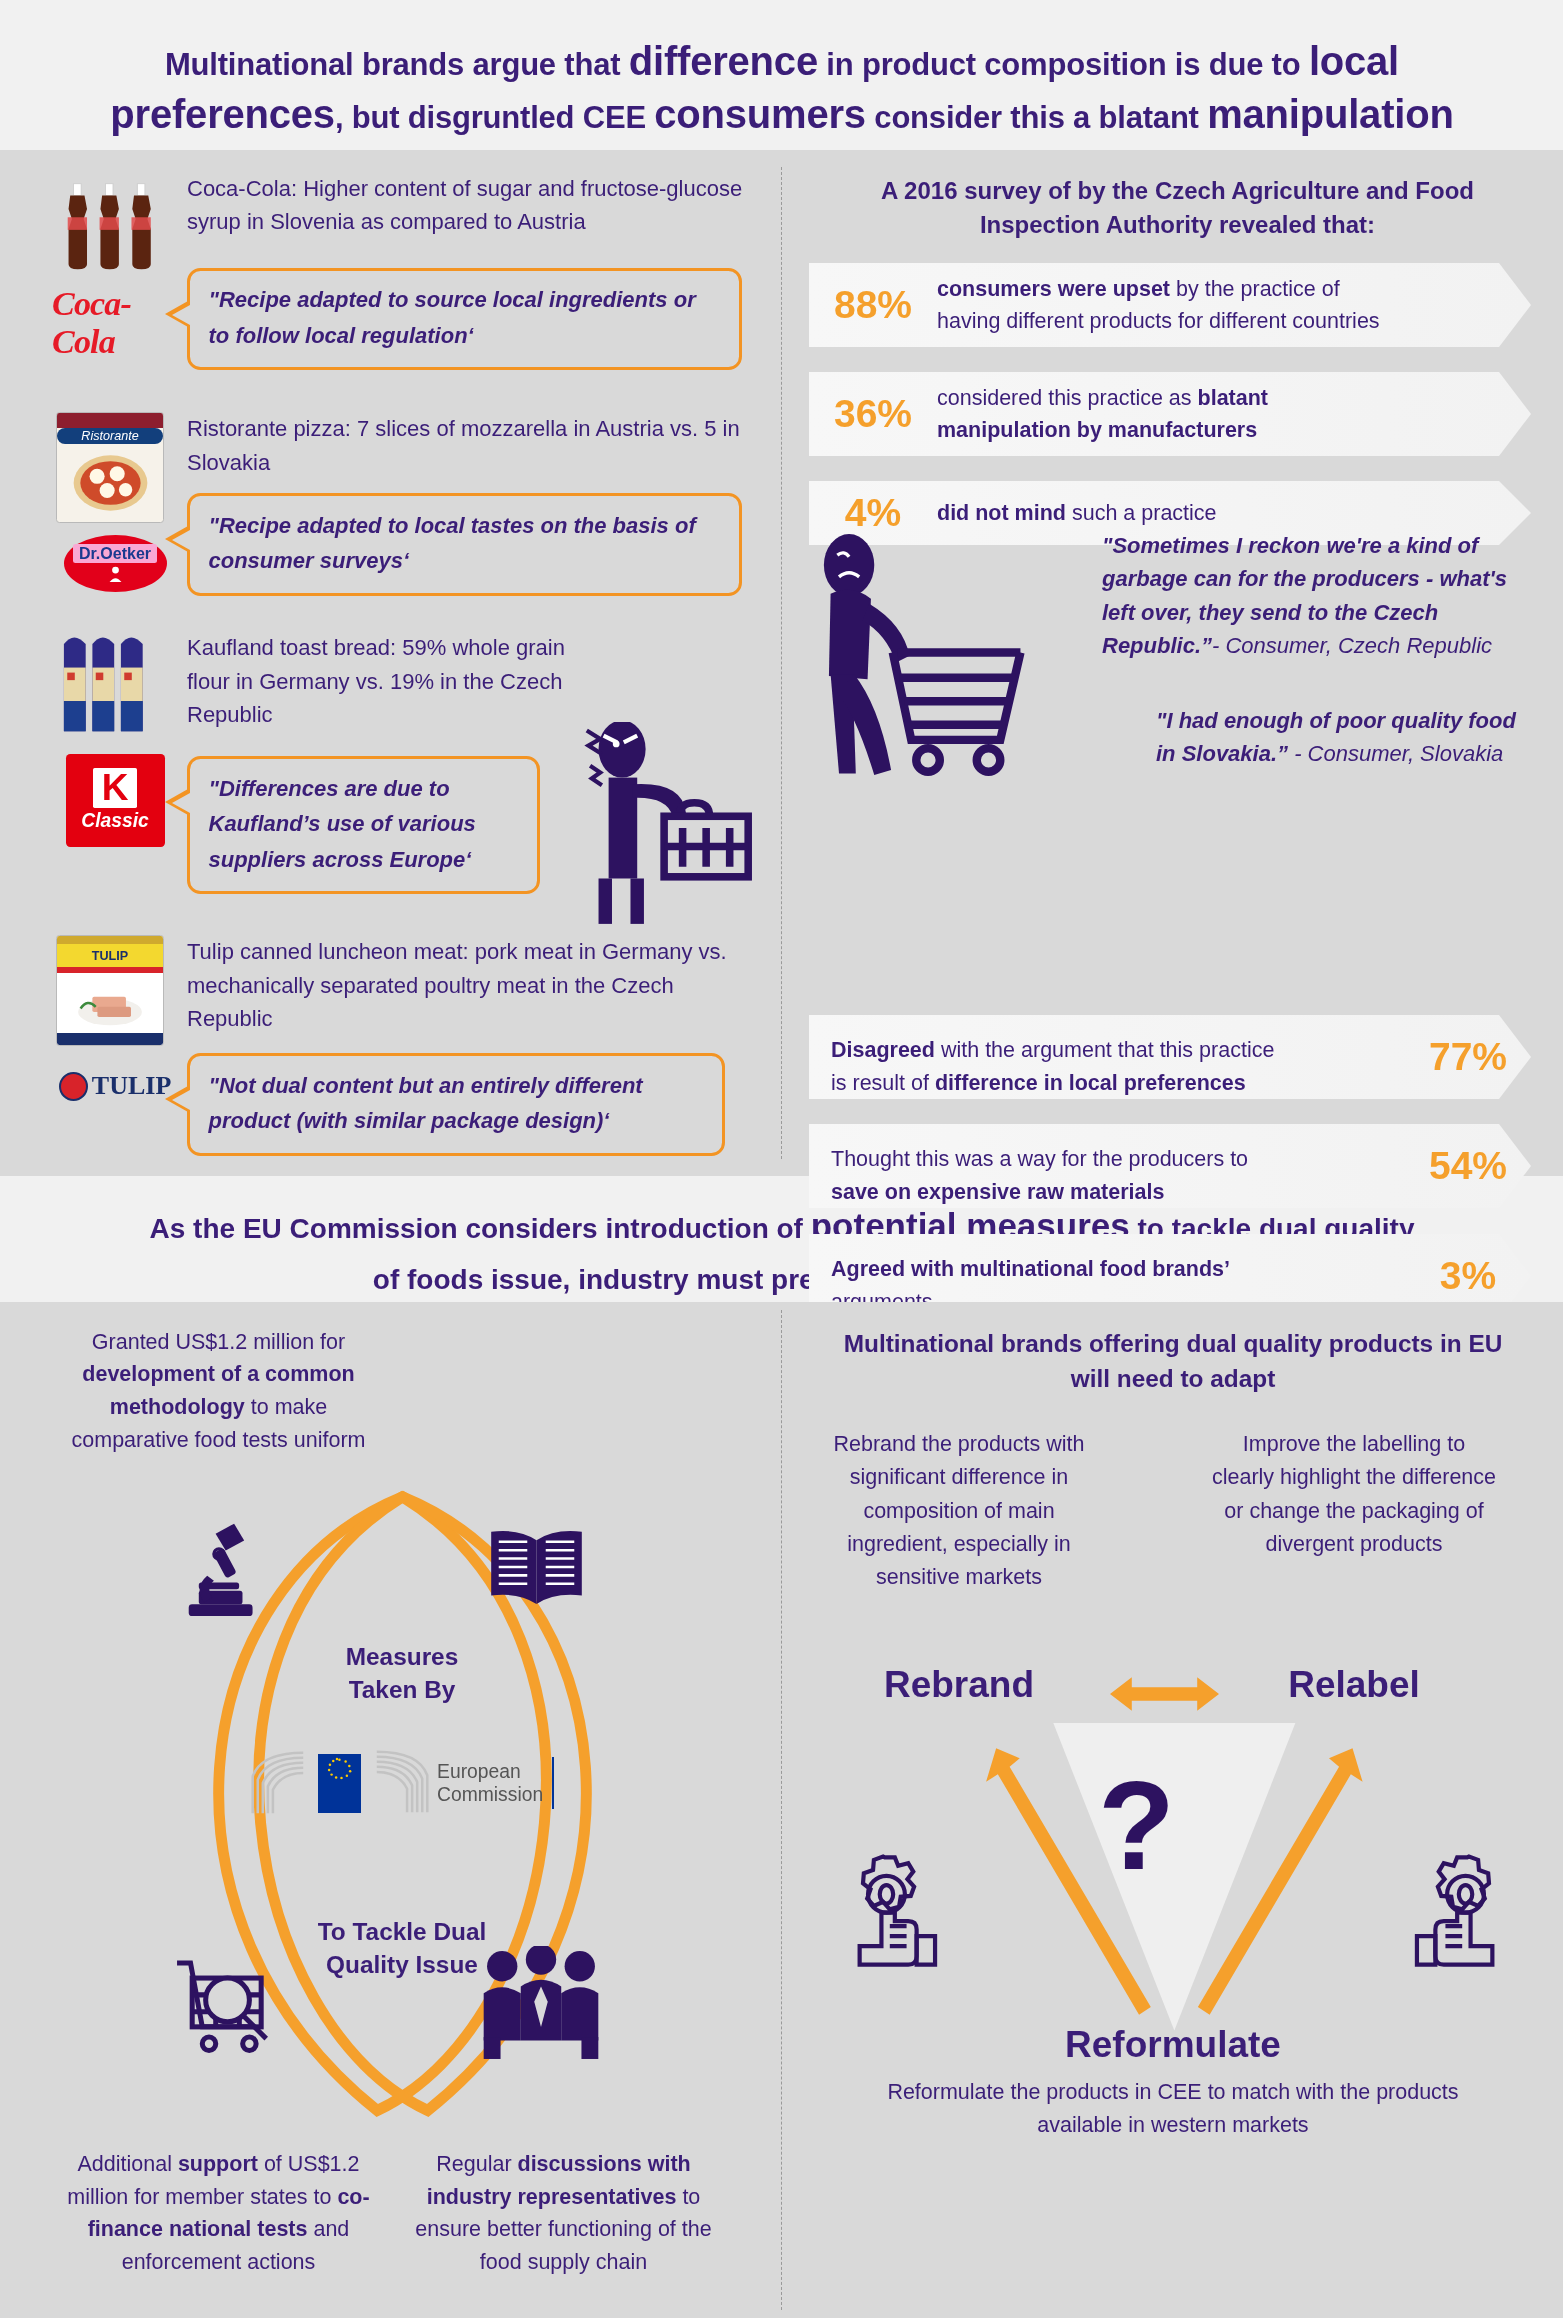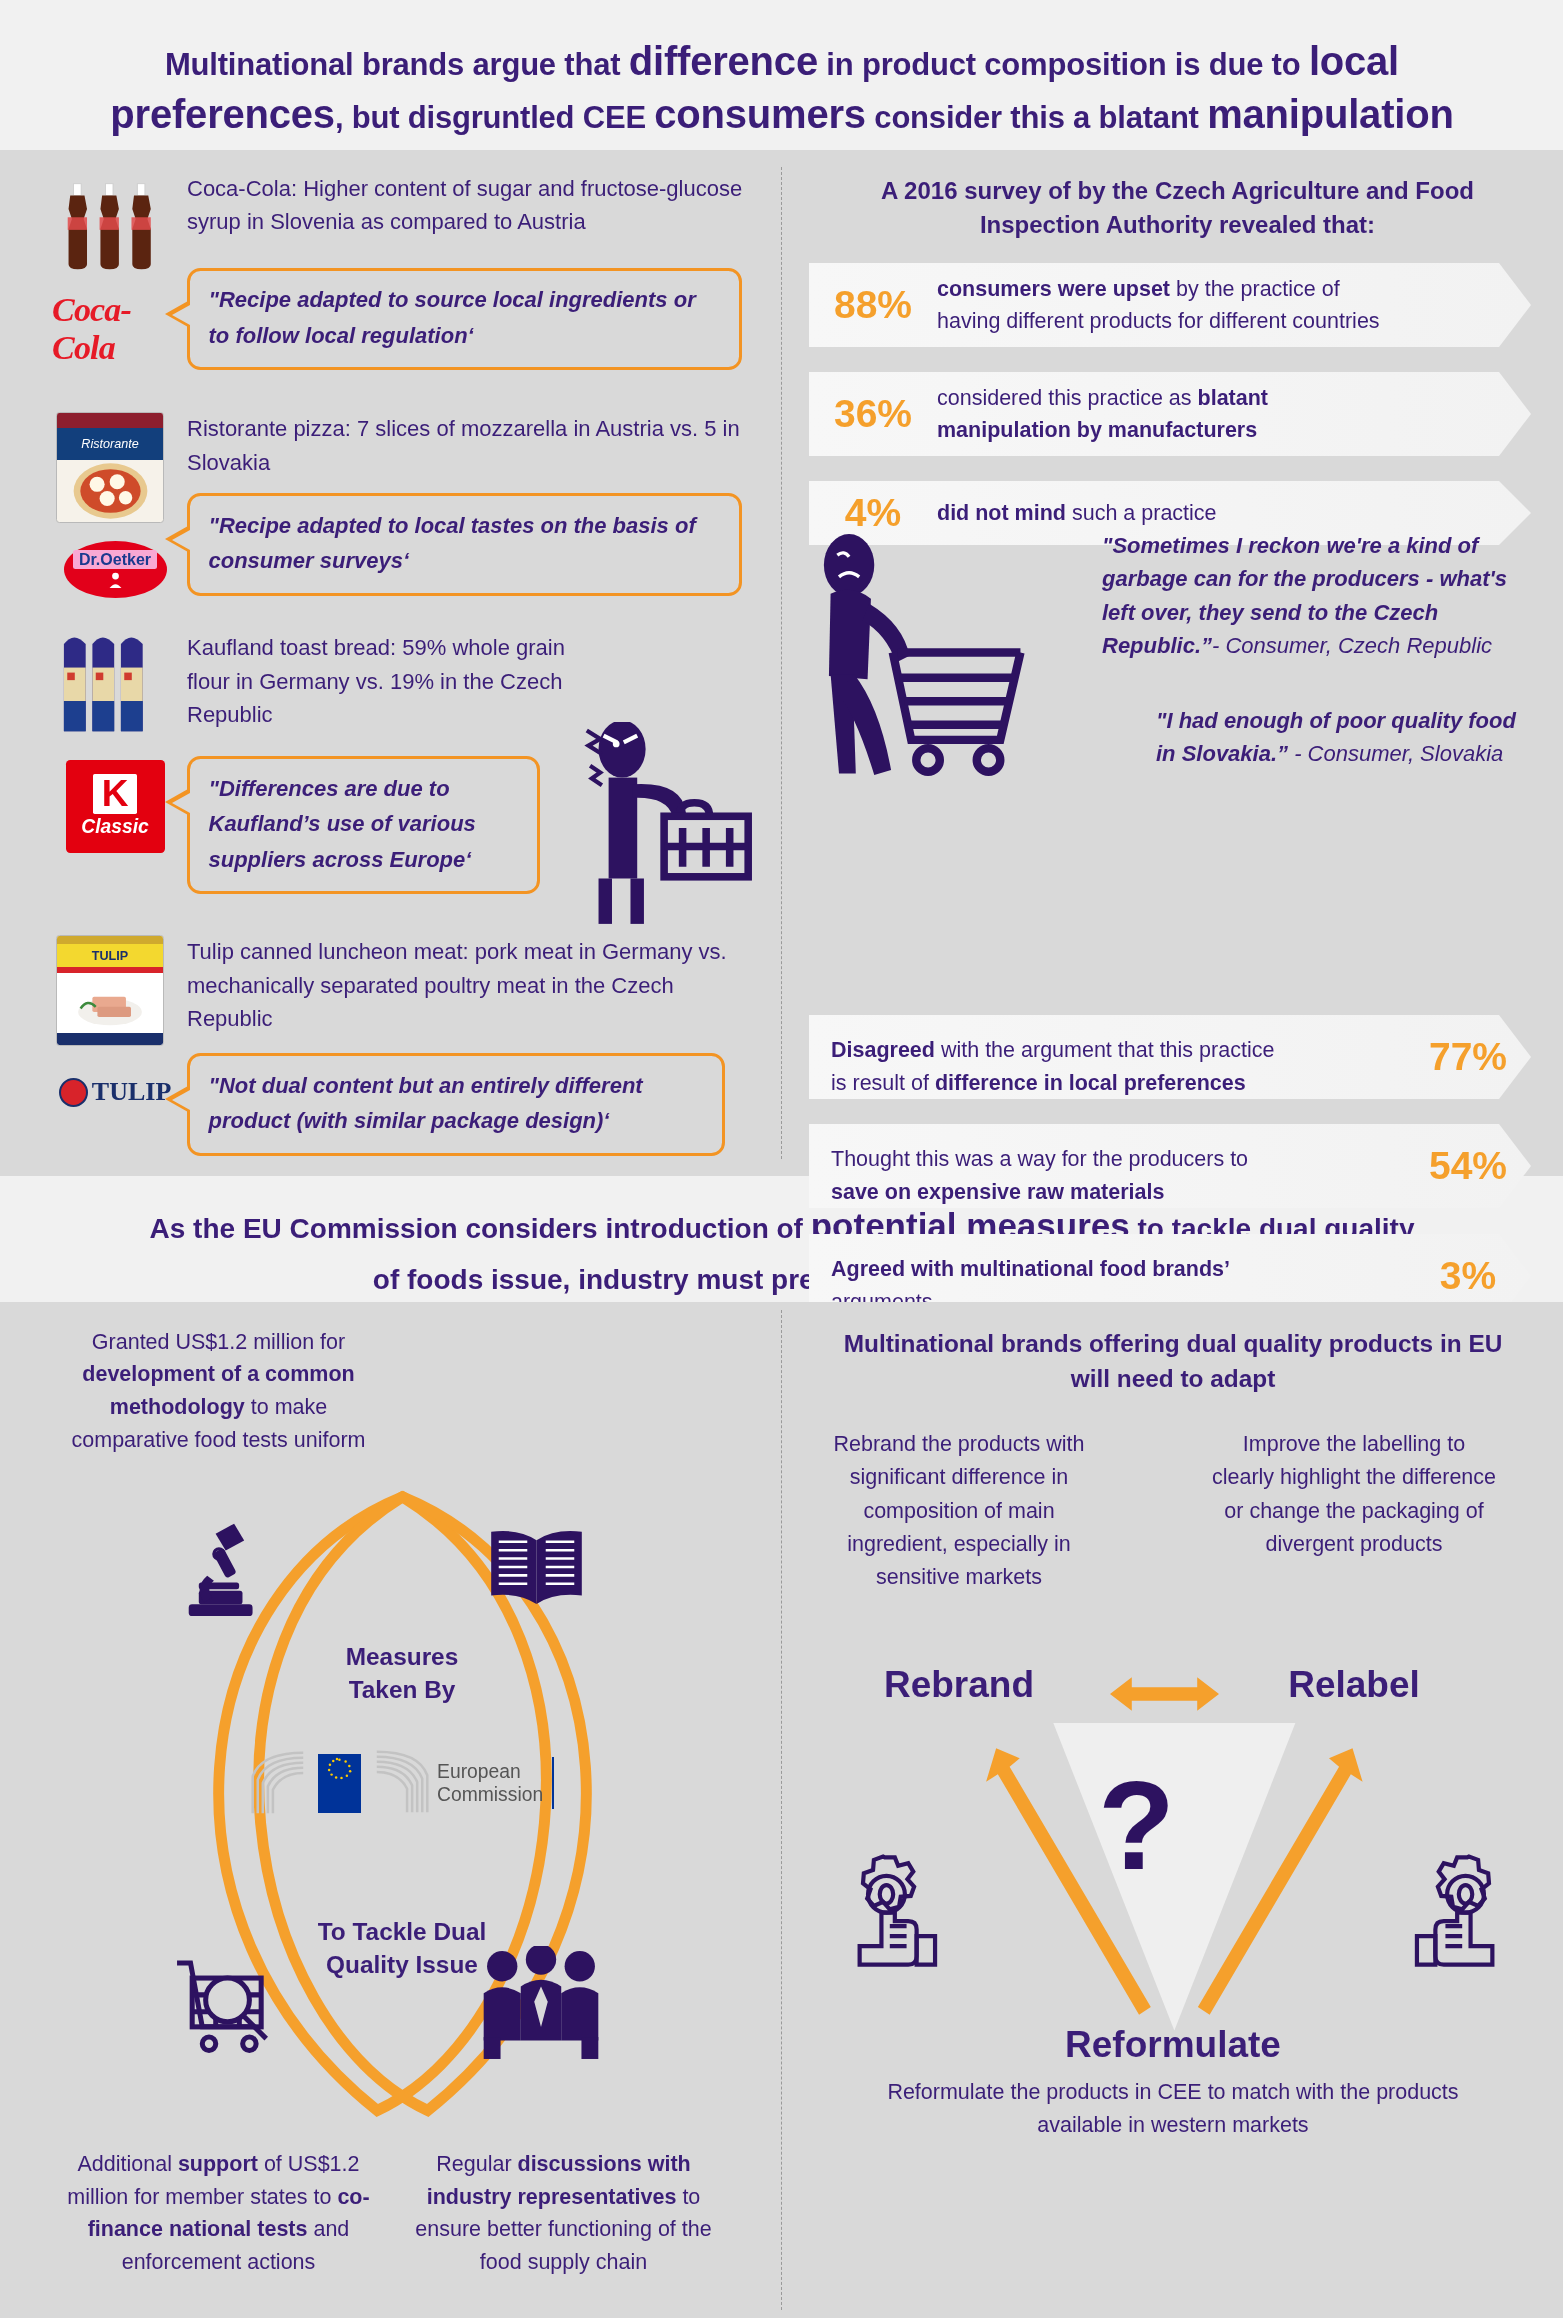--- a/index.html
+++ b/index.html
@@ -37,21 +37,21 @@
   }
   #col-left { position:absolute; left:0; top:0; width:781px; height:100%; }
   #col-right{ position:absolute; left:782px; top:0; width:782px; height:100%; }
 
   .product { position: absolute; }
   .prod-img { position:absolute; left:0; top:0; width:126px; }
   .thumb {
     width: 116px; height: 116px; position: relative;
     display:flex; align-items:center; justify-content:center;
   }
-  .logo-box { margin-top: 13px; width: 126px; height: 62px;
+  .logo-box { margin-top: 7px; width: 126px; height: 62px;
               display:flex; align-items:center; justify-content:center; }
   .prod-text {
     position:absolute; left: 135px; top: 3.4px; width: 572px;
     font-size: 22px; line-height: 1.52; color:#3b1e78;
   }
   .bubble {
     position: absolute; left: 135px;
     border: 3.4px solid #f39423; border-radius: 13.5px;
     background: #d9d9d9; padding: 11.8px 18.5px 13.5px 18.5px;
     font-size: 22px; font-style: italic; font-weight: 700;
@@ -213,21 +213,21 @@
       </div>
       <div class="prod-text">Coca-Cola: Higher content of sugar and fructose-glucose syrup in Slovenia as compared to Austria</div>
       <div class="bubble" style="top:99px; width:555px;">"Recipe adapted to source local ingredients or to follow local regulation‘</div>
     </div>
 
     <div class="product" style="left:52px; top:259px;">
       <div class="prod-img">
         <div class="thumb">
           <div class="pack" style="background:#f6f2ea;">
             <div style="height:15px;background:#8d1e2e;"></div>
-            <div style="height:32px;background:#123f7c;color:#fff;font-style:italic;font-size:12.6px;display:flex;align-items:center;justify-content:center;">Ristorante</div>
+            <div style="height:16px;background:#123f7c;color:#fff;font-style:italic;font-size:12.6px;display:flex;align-items:center;justify-content:center;border-radius:10px;">Ristorante</div>
             <div style="flex:1;display:flex;align-items:center;justify-content:center;">
               <svg width="81" height="62" viewBox="0 0 96 74">
                 <ellipse cx="48" cy="37" rx="44" ry="33" fill="#e8c98f"></ellipse>
                 <ellipse cx="48" cy="37" rx="36" ry="26" fill="#cf4b2a"></ellipse>
                 <circle cx="32" cy="29" r="9" fill="#fff8e6"></circle>
                 <circle cx="56" cy="26" r="9" fill="#fff8e6"></circle>
                 <circle cx="44" cy="46" r="9" fill="#fff8e6"></circle>
                 <circle cx="66" cy="45" r="8" fill="#fff8e6"></circle>
               </svg>
             </div>

